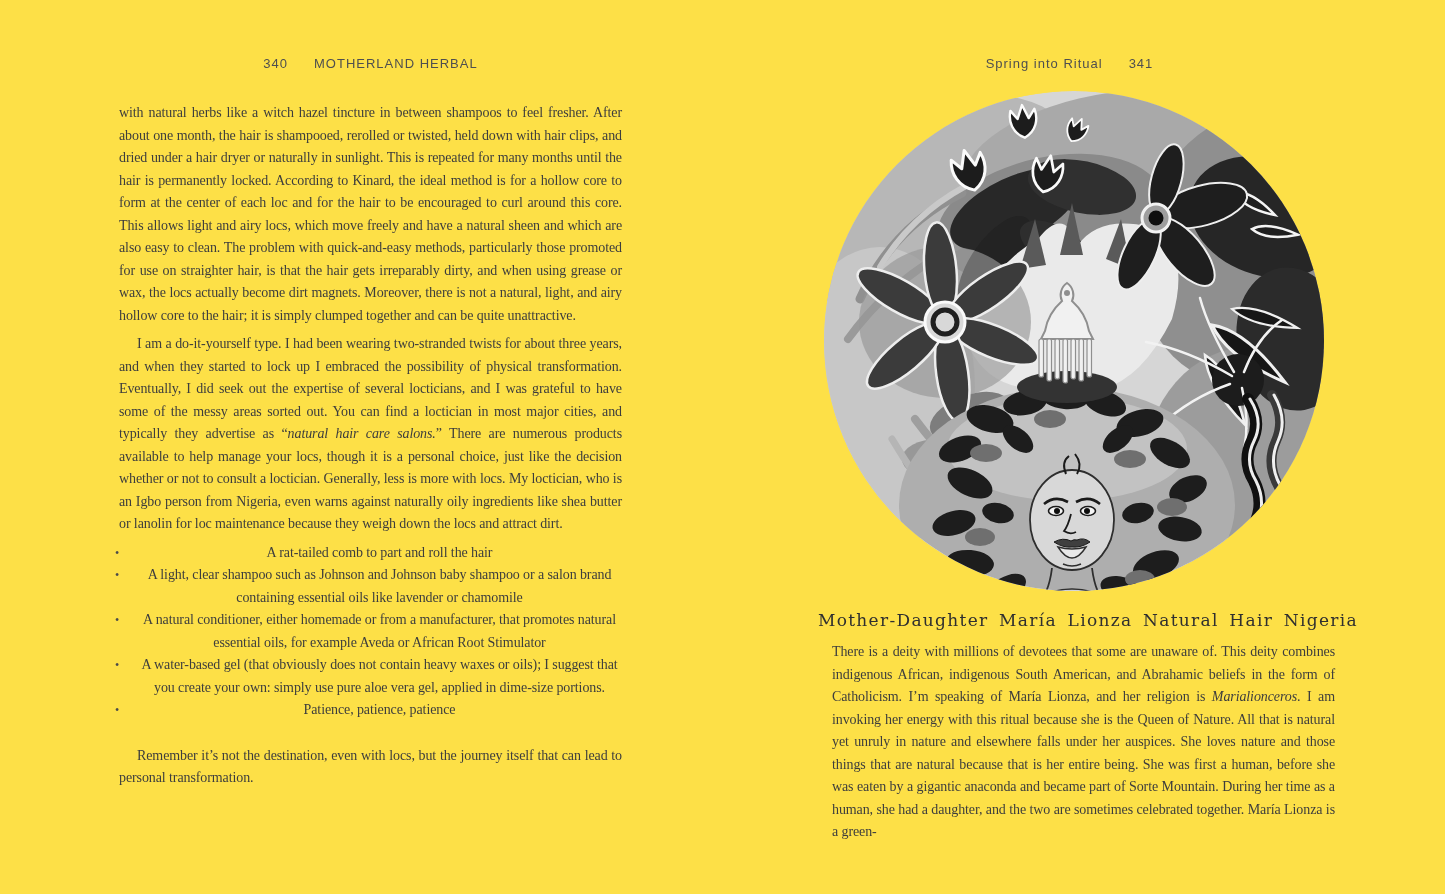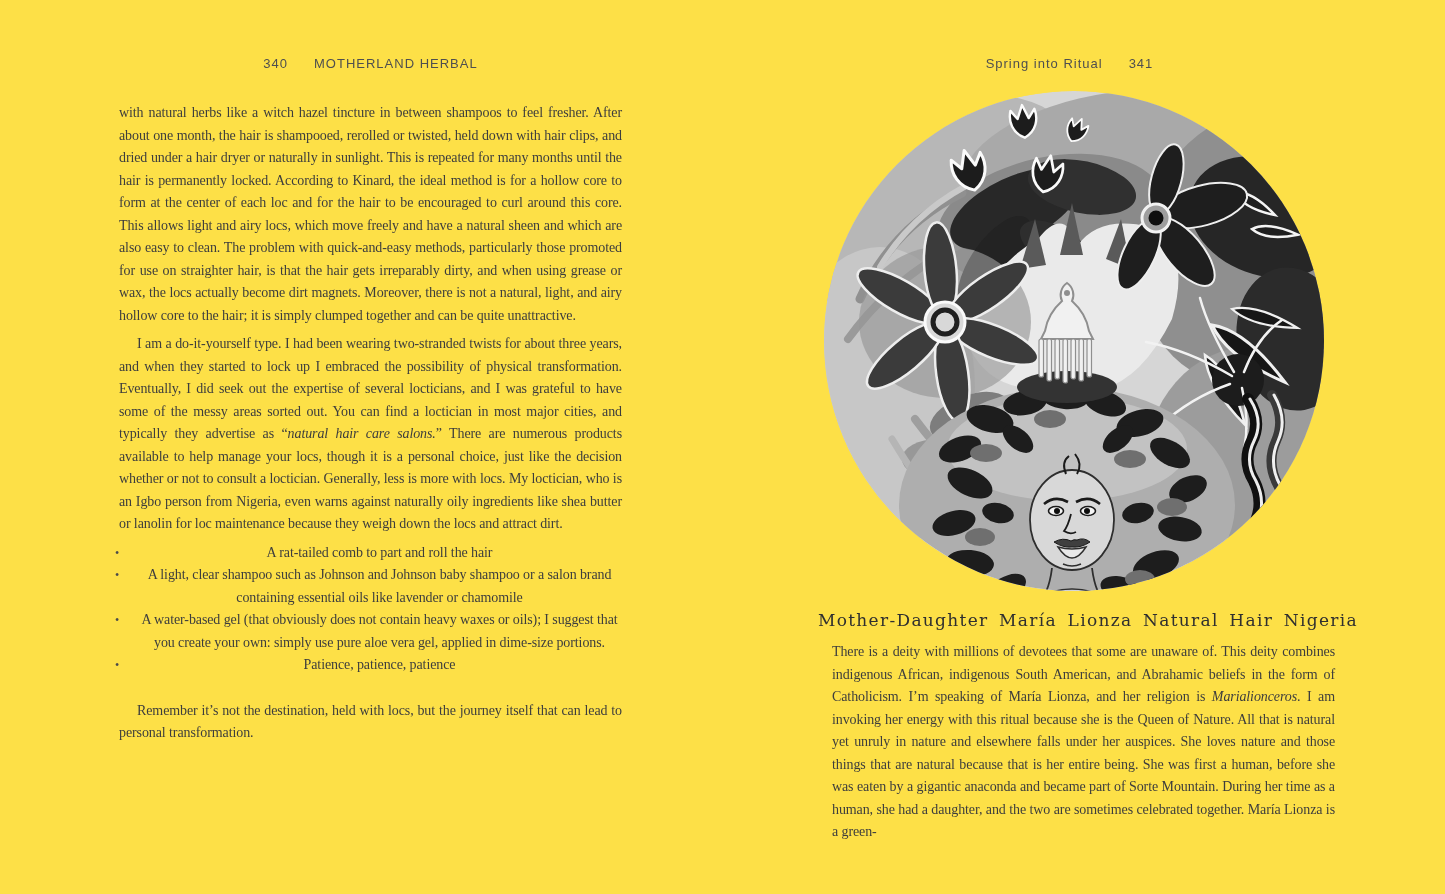--- a/index.html
+++ b/index.html
@@ -35,24 +35,25 @@
   <div class="running-header" style="left:113px;">
     <span class="pgnum">340</span><span class="gap"></span><span>MOTHERLAND HERBAL</span>
   </div>
 
   <div class="page-col bodytext" style="left:113px;top:96px;">
     <p>with natural herbs like a witch hazel tincture in between shampoos to feel fresher. After about one month, the hair is shampooed, rerolled or twisted, held down with hair clips, and dried under a hair dryer or naturally in sunlight. This is repeated for many months until the hair is permanently locked. According to Kinard, the ideal method is for a hollow core to form at the center of each loc and for the hair to be encouraged to curl around this core. This allows light and airy locs, which move freely and have a natural sheen and which are also easy to clean. The problem with quick-and-easy methods, particularly those promoted for use on straighter hair, is that the hair gets irreparably dirty, and when using grease or wax, the locs actually become dirt magnets. Moreover, there is not a natural, light, and airy hollow core to the hair; it is simply clumped together and can be quite unattractive.</p>
     <p class="indented"><span>I am a do-it-yourself type. I had been wearing two-stranded twists for about three years, and when they started to lock up I embraced the possibility of physical transformation. Eventually, I did seek out the expertise of several locticians, and I was grateful to have some of the messy areas sorted out. You can find a loctician in most major cities, and typically they advertise as “</span><i>natural hair care salons.</i><span>” There are numerous products available to help manage your locs, though it is a personal choice, just like the decision whether or not to consult a loctician. Generally, less is more with locs. My loctician, who is an Igbo person from Nigeria, even warns against naturally oily ingredients like shea butter or lanolin for loc maintenance because they weigh down the locs and attract dirt.</span></p>
     <ul class="tools-list">
       <li>A rat-tailed comb to part and roll the hair</li>
       <li>A light, clear shampoo such as Johnson and Johnson baby shampoo or a salon brand containing essential oils like lavender or chamomile</li>
+      <li>A natural conditioner, either homemade or from a manufacturer, that promotes natural essential oils, for example Aveda or African Root Stimulator</li>
       <li>A water-based gel (that obviously does not contain heavy waxes or oils); I suggest that you create your own: simply use pure aloe vera gel, applied in dime-size portions.</li>
       <li>Patience, patience, patience</li>
     </ul>
-    <p class="indented closing">Remember it’s not the destination, held with locs, but the journey itself that can lead to personal transformation.</p>
+    <p class="indented closing">Remember it’s not the destination, even with locs, but the journey itself that can lead to personal transformation.</p>
   </div>
 
   <div class="running-header" style="left:812px;">
     <span>Spring into Ritual</span><span class="gap"></span><span class="pgnum">341</span>
   </div>
 
   <div class="page-col" style="left:818px;top:56px;height:820px;">
 
     <div class="illustration-wrap">
       <svg width="508" height="508" viewBox="0 0 508 508" xmlns="http://www.w3.org/2000/svg">

